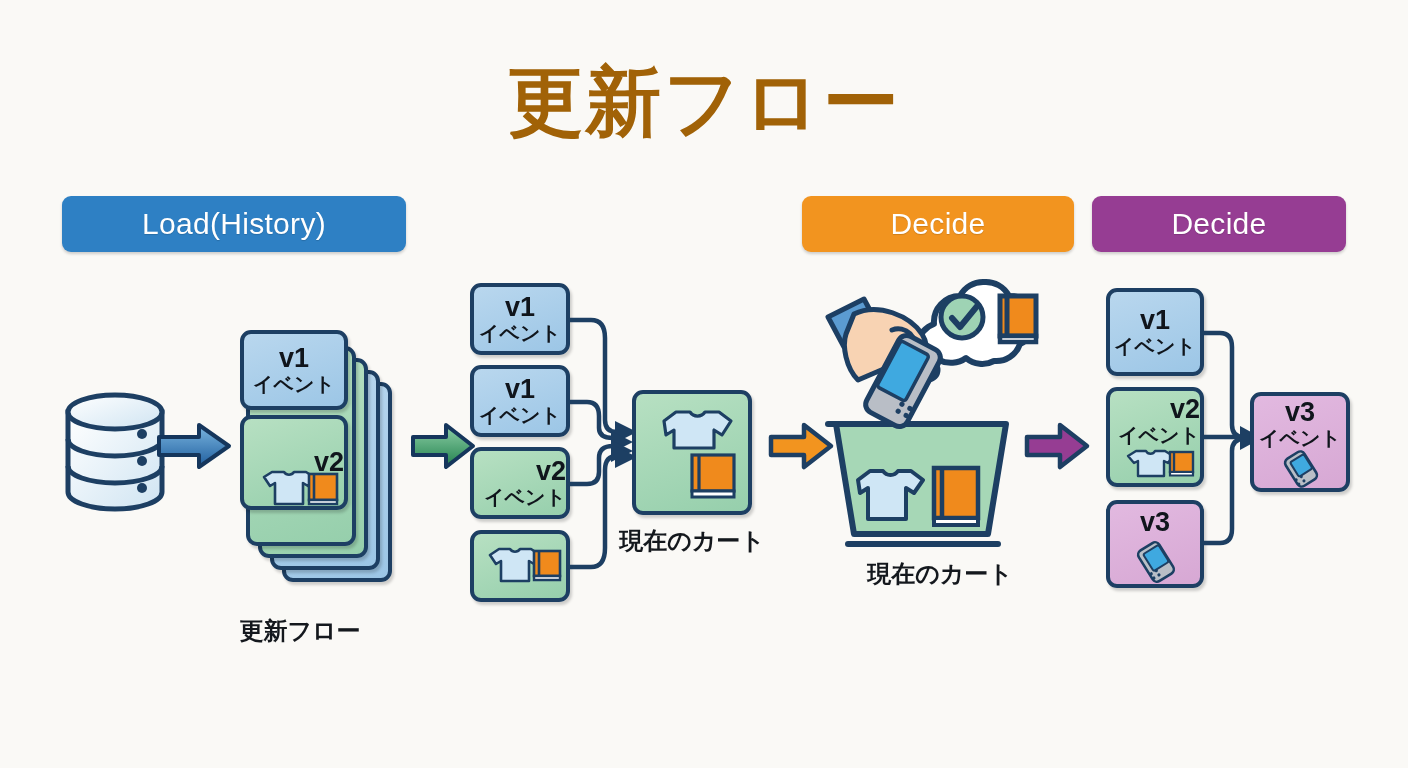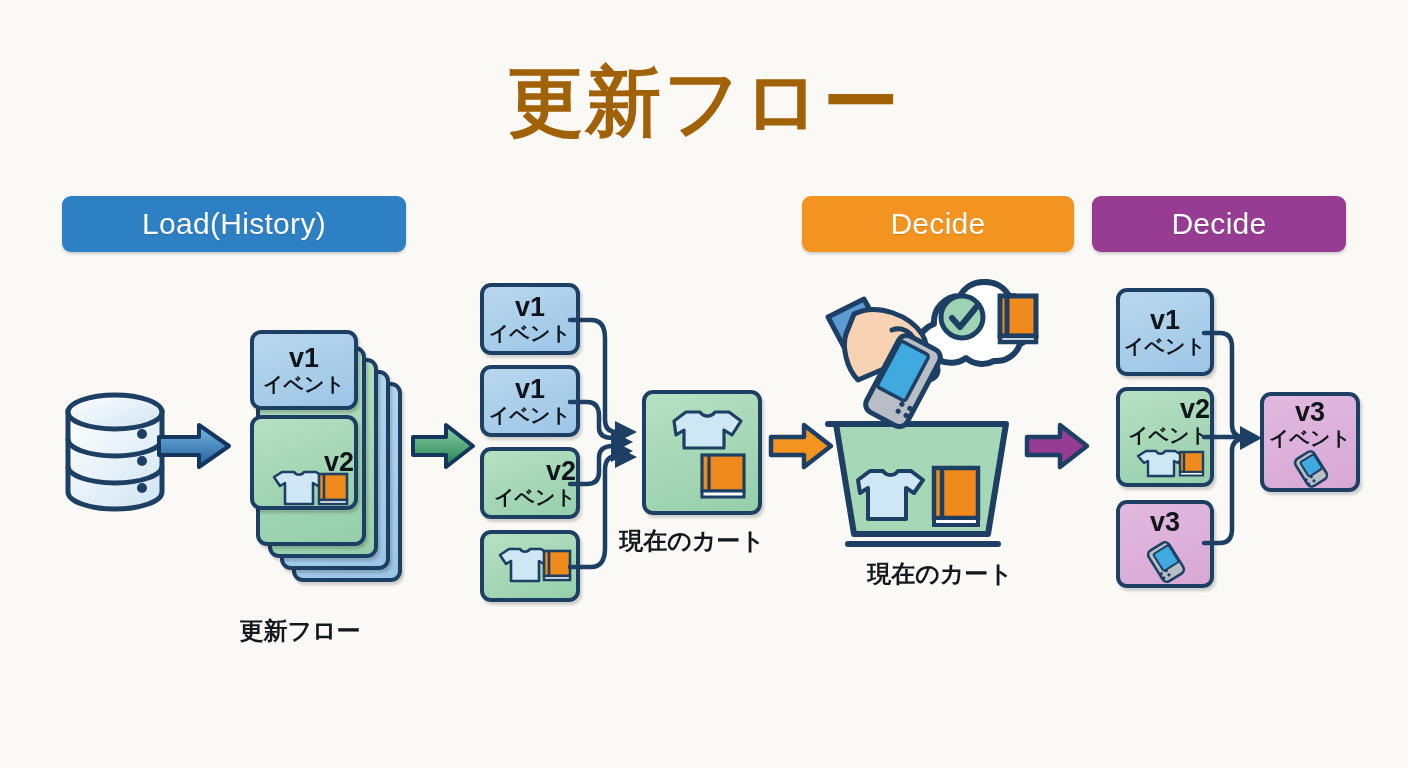--- a/index.html
+++ b/index.html
@@ -35,21 +35,20 @@
 
   
   .card{
     position:absolute;
     border:4px solid #1d3f63;
     border-radius:11px;
     box-sizing:border-box;
     display:flex;flex-direction:column;
     align-items:center;justify-content:center;
     box-shadow:2px 3px 3px rgba(0,0,0,.18);
-    margin-left:10px;
   }
   .card .vlabel{
     font-size:27px;font-weight:700;color:#10151c;line-height:1;
     font-family:"Liberation Sans",sans-serif;
   }
   .card .jlabel{
     font-size:20px;font-weight:700;color:#10151c;line-height:1.05;
     margin-top:2px;
     font-family:"DejaVu Sans","Liberation Sans",sans-serif;
   }

